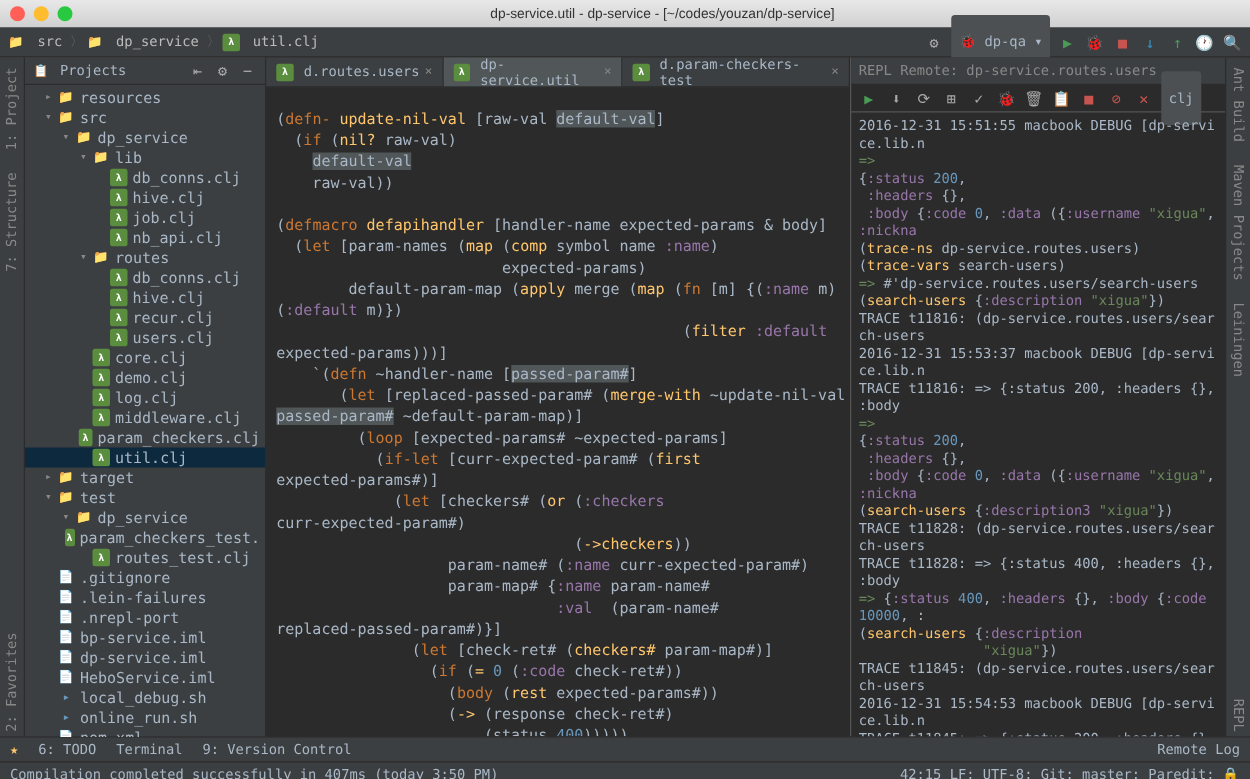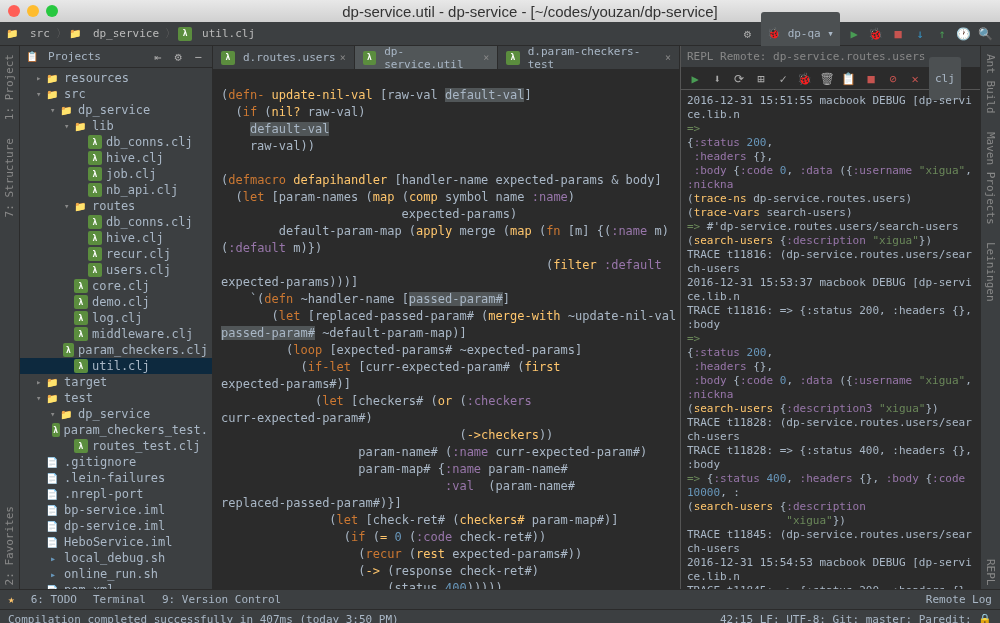--- a/index.html
+++ b/index.html
@@ -1,17 +1,17 @@
 <!DOCTYPE html>
 <html><head>
 <meta charset="utf-8">
 <style>
 * { margin: 0; padding: 0; box-sizing: border-box; }
 body { font-family: "Monaco", "Menlo", monospace; font-size: 12px; background: #3c3f41; color: #a9b7c6; overflow: hidden; width: 1000px; height: 623px; }
-.titlebar { height: 22px; background: linear-gradient(#e8e8e8, #d0d0d0); display: flex; align-items: center; padding: 0 8px; font-family: -apple-system, sans-serif; font-size: 15px; color: #333; }
+.titlebar { height: 22px; background: linear-gradient(#e8e8e8, #d0d0d0); display: flex; align-items: center; padding: 0 8px; font-family: -apple-system, sans-serif; font-size: 11px; color: #333; }
 .traffic { display: flex; gap: 7px; margin-right: 10px; }
 .dot { width: 12px; height: 12px; border-radius: 50%; }
 .dot.red { background: #ff5f57; } .dot.yellow { background: #febc2e; } .dot.green { background: #28c840; }
 .titletext { flex: 1; text-align: center; }
 .toolbar { height: 24px; background: #3c3f41; border-bottom: 1px solid #2b2b2b; display: flex; align-items: center; padding: 0 6px; gap: 4px; font-size: 11px; }
 .breadcrumb { display: flex; align-items: center; gap: 2px; flex: 1; }
 .bc-item { padding: 2px 4px; color: #bbb; }
 .bc-sep { color: #666; }
 .tool-icons { display: flex; align-items: center; gap: 6px; }
 .ticon { width: 16px; height: 16px; display: inline-flex; align-items: center; justify-content: center; color: #aaa; cursor: pointer; font-size: 12px; }
@@ -353,21 +353,21 @@
 expected-params#)]
              (<span class="kw">let</span> [checkers# (<span class="fn">or</span> (<span class="sym">:checkers</span>
 curr-expected-param#)
                                  (<span class="fn">-&gt;checkers</span>))
                    param-name# (<span class="sym">:name</span> curr-expected-param#)
                    param-map# {<span class="sym">:name</span> param-name#
                                <span class="sym">:val</span>  (param-name#
 replaced-passed-param#)}]
                (<span class="kw">let</span> [check-ret# (<span class="fn">checkers#</span> param-map#)]
                  (<span class="kw">if</span> (<span class="fn">=</span> <span class="num">0</span> (<span class="sym">:code</span> check-ret#))
-                   (<span class="kw">recur</span> (<span class="fn">rest</span> expected-params#))
+                   (<span class="kw">body</span> (<span class="fn">rest</span> expected-params#))
                    (<span class="fn">-&gt;</span> (response check-ret#)
                        (status <span class="num">400</span>)))))
              ( [{ [~@param-names]}
 replaced-passed-param#]
                ~@body)))))))
 </div>
     </div>
   </div>
 
   <div class="repl-panel">

